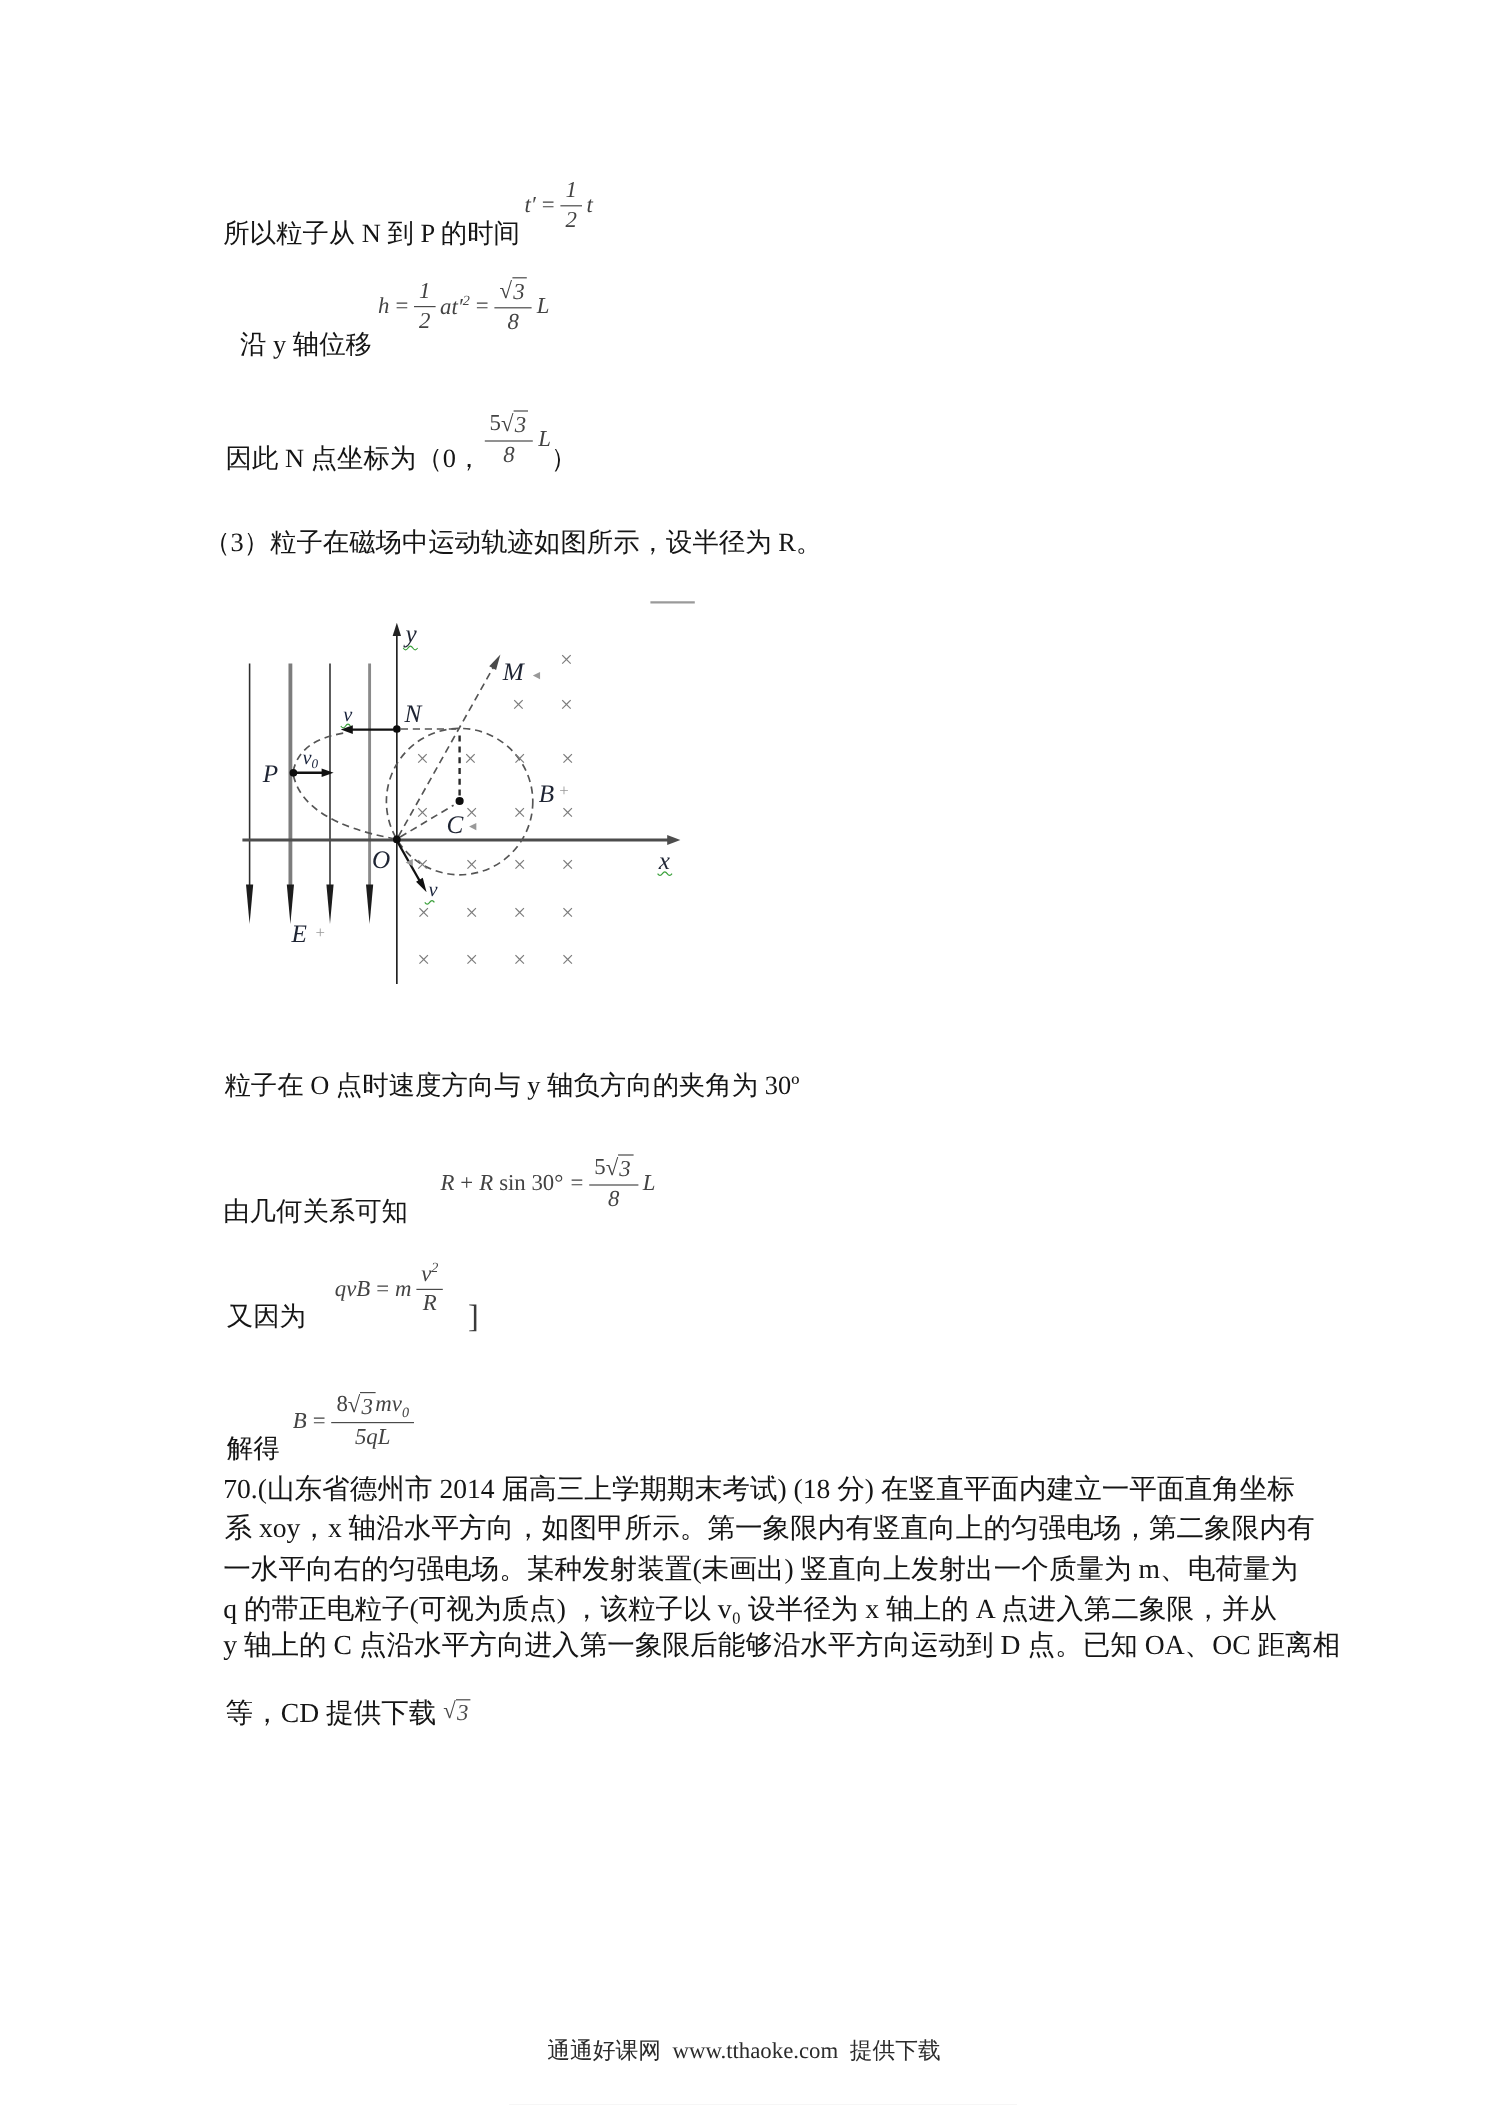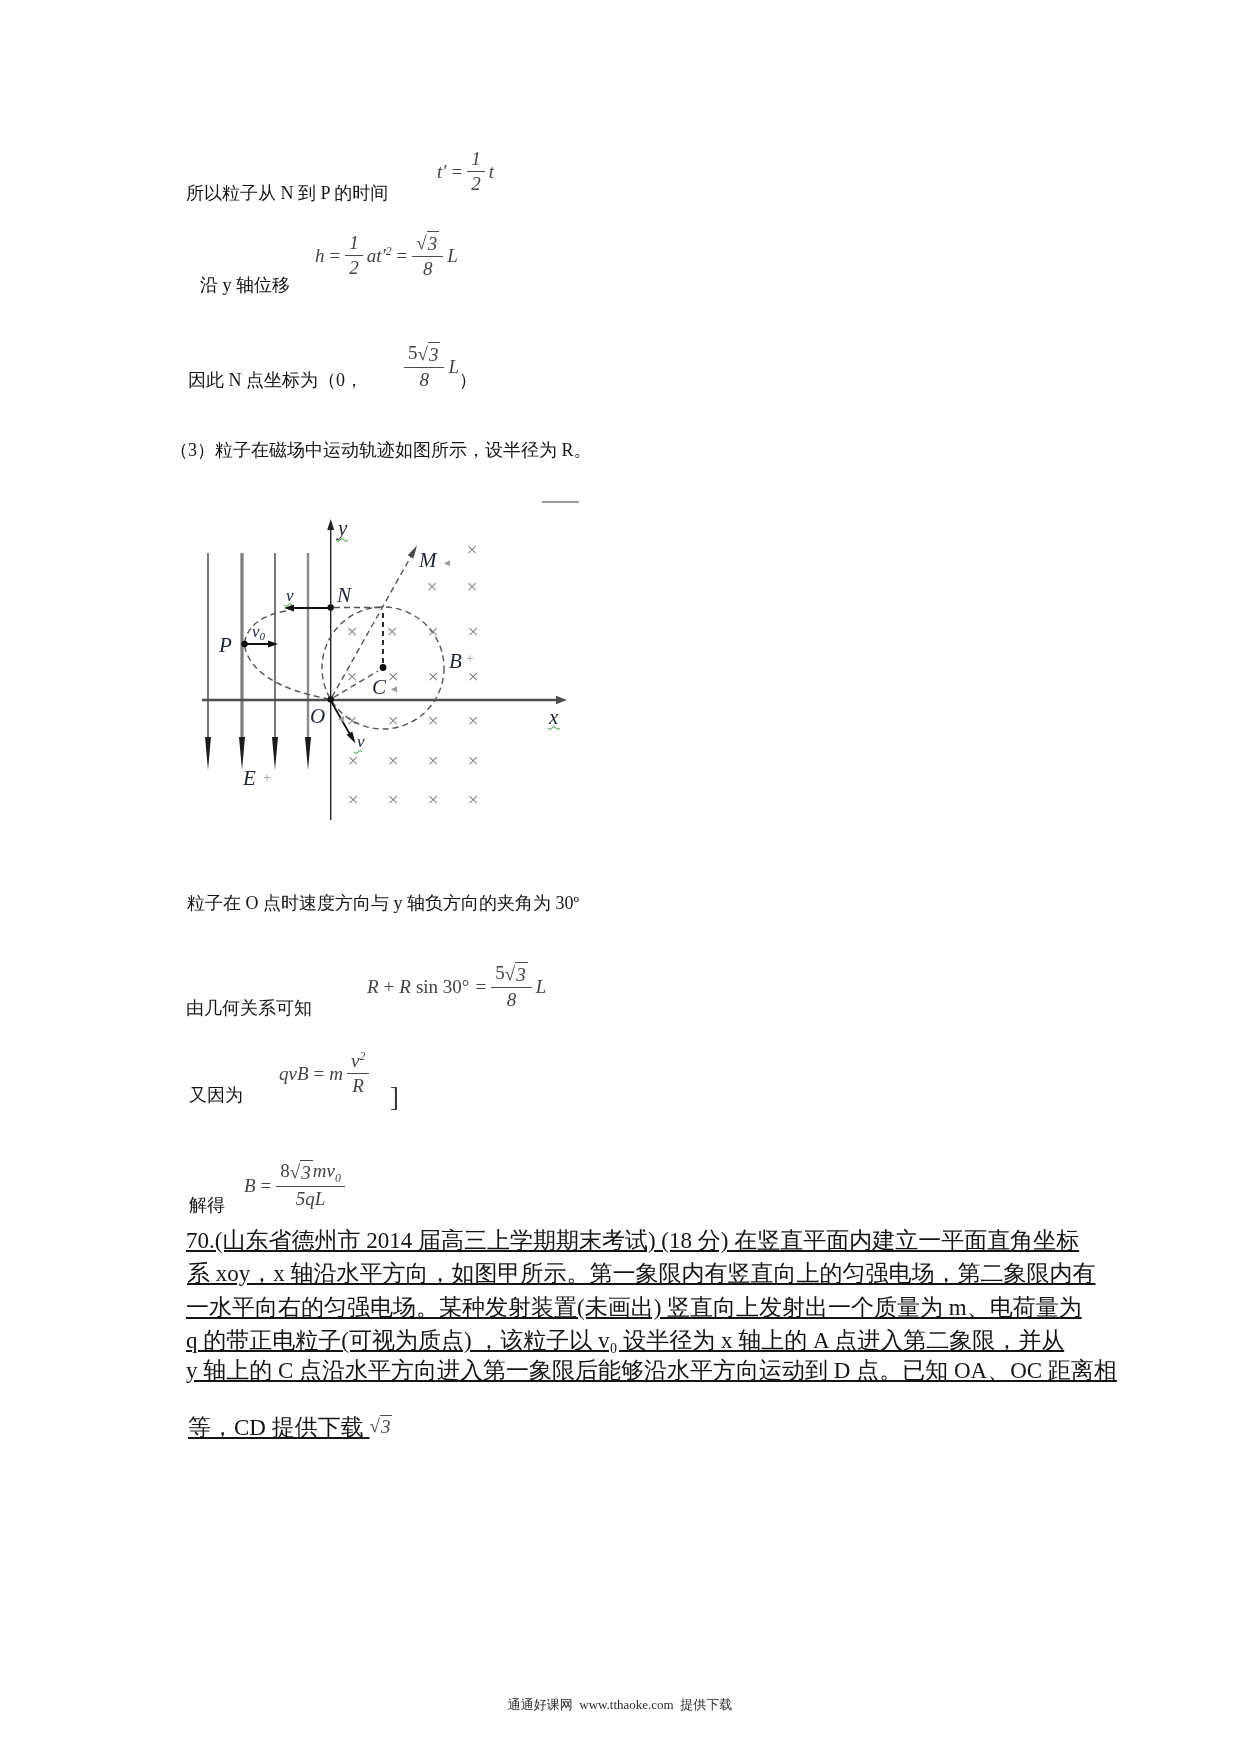--- a/index.html
+++ b/index.html
@@ -1,34 +1,34 @@
 <!DOCTYPE html>
 <html><head>
 <meta charset="utf-8">
 <style>
   html,body{margin:0;padding:0;background:#e8e8e8;}
   #page{position:relative;width:1240px;height:1754px;background:#ffffff;margin:0 auto;
         font-family:"Liberation Serif",serif;color:#141414;overflow:hidden;}
-  .tline{position:absolute;white-space:nowrap;font-size:18px;line-height:1;color:#151515;}
-  .para{font-size:23px;text-decoration:underline;}
+  .tline{position:absolute;white-space:nowrap;font-size:22px;line-height:1;color:#151515;}
+  .para{font-size:23px;}
   .fx{position:absolute;display:inline-flex;align-items:center;white-space:nowrap;
       font-style:italic;color:#434343;font-size:19px;line-height:1;gap:4px;}
   .fx .op{font-style:normal;padding:0 1px;}
   .frac{display:inline-flex;flex-direction:column;align-items:center;line-height:1.15;}
   .frac .nm{padding:0 4px 1px 4px;border-bottom:1.3px solid #4a4a4a;}
   .frac .dn{padding:1px 4px 0 4px;}
   .sq{display:inline-flex;align-items:flex-start;font-style:italic;}
   .sq .sq-sign{font-style:normal;transform:translateY(1px);}
   .sq .sq-rad{border-top:1.3px solid #4a4a4a;padding:1px 2px 0 1px;}
   sup{font-size:0.62em;}
   sub{font-size:0.62em;}
   .bracket{position:absolute;font-size:27px;color:#3a3a3a;line-height:1;}
   .inline-sq{display:inline-flex;transform:translateY(-4px);font-size:19px;color:#4a4a4a;}
   #footer{position:absolute;top:1696px;left:50%;transform:translateX(-50%);
-          font-size:13px;color:#2b2b2b;white-space:pre;}
+          font-size:19px;color:#2b2b2b;white-space:pre;}
   svg text{font-family:"Liberation Serif",serif;}
   .lab{font-style:italic;fill:#1e2433;font-size:21px;}
   .lab-s{font-style:italic;fill:#17213a;font-size:17px;}
   .artifact{fill:#999999;font-style:normal;}
   .cross{fill:#7d7d7d;font-size:19px;text-anchor:middle;font-style:normal;}
 </style>
 </head>
 <body>
 
 <div id="page">

